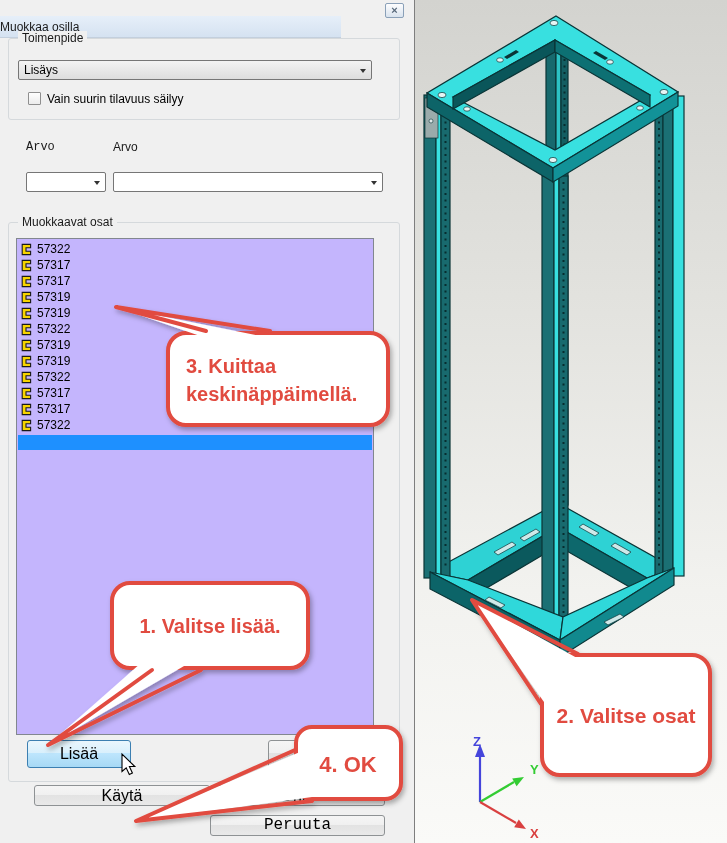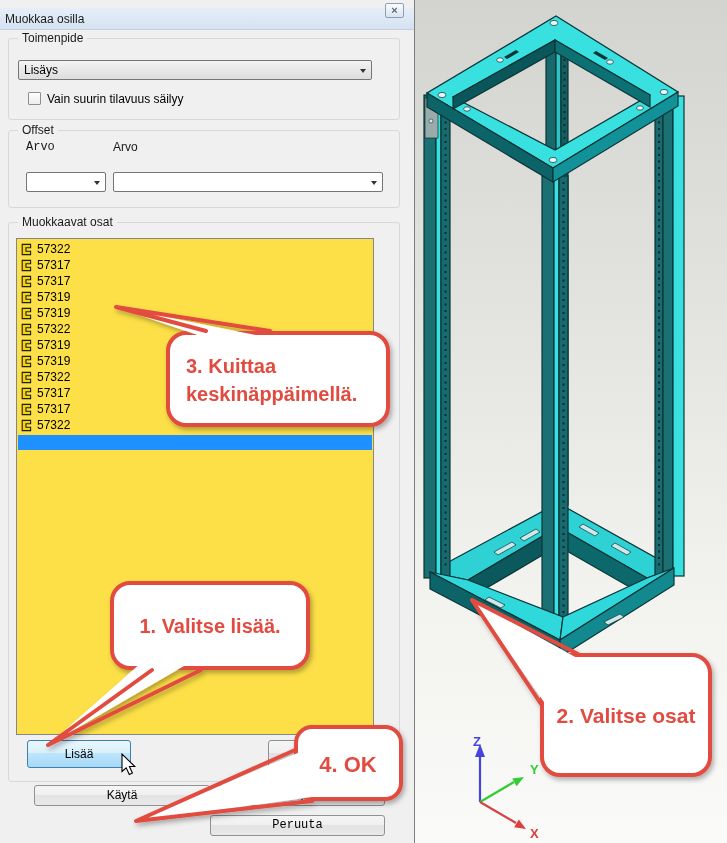--- a/index.html
+++ b/index.html
@@ -8,45 +8,45 @@
     background:#f0f0f0;
     font-family:"Liberation Sans",sans-serif;
     font-size:12px;color:#000;
   }
   svg text{font-family:"Liberation Sans",sans-serif;}
   
   #viewport-svg{position:absolute;left:0;top:0;z-index:1;}
   #dialog{position:absolute;left:0;top:0;width:414px;height:843px;background:#f0f0f0;z-index:10;}
   #annotations-svg{position:absolute;left:0;top:0;z-index:50;pointer-events:none;}
   
-  .titlebar{position:absolute;left:0;top:8px;width:414px;height:22px;
+  .titlebar{position:absolute;left:0;top:16px;width:341px;height:22px;
     background:linear-gradient(#e6eff9,#d5e2f1);
-    border-bottom:1px solid #c3cfdd;line-height:22px;padding-left:5px;box-sizing:border-box;color:#1a1a1a;}
+    border-bottom:1px solid #c3cfdd;line-height:22px;box-sizing:border-box;color:#1a1a1a;}
   .close-btn{position:absolute;left:385px;top:3px;width:19px;height:15px;box-sizing:border-box;
     border:1px solid #8aa0b8;border-radius:2px;background:linear-gradient(#fdfdfe,#d9e3ee);
     color:#57687a;font-weight:bold;font-size:11px;line-height:12px;text-align:center;cursor:default;}
   .group{position:absolute;border:1px solid #d5d9dc;border-radius:3px;}
   .group-label{position:absolute;top:-8px;left:9px;background:#f0f0f0;padding:0 4px;color:#1a1a1a;}
   .combo{position:absolute;height:20px;box-sizing:border-box;border:1px solid #767676;border-radius:2px;
     background:#fff;line-height:18px;padding-left:5px;}
   .combo.gray{background:linear-gradient(#f3f3f3,#dddddd);}
   .combo .arrow{position:absolute;right:5px;top:8px;width:0;height:0;
     border-left:3.5px solid transparent;border-right:3.5px solid transparent;border-top:4.5px solid #333;}
   .field-label{position:absolute;color:#1a1a1a;}
   .checkbox{position:absolute;left:28px;top:92px;width:13px;height:13px;box-sizing:border-box;
     border:1px solid #8f8f8f;background:linear-gradient(#fefefe,#ececec);border-radius:1px;}
   .checkbox-label{position:absolute;left:47px;top:92px;}
   .listbox{position:absolute;left:16px;top:238px;width:358px;height:497px;box-sizing:border-box;
-    border:1px solid #82878f;background:#fde047;padding-top:2px;overflow:hidden;}
+    border:1px solid #82878f;background:#c4b5fd;padding-top:2px;overflow:hidden;}
   .list-item{display:flex;align-items:center;height:16px;padding-left:3px;gap:4px;}
   .part-icon{flex:0 0 13px;}
   .selected-row{position:absolute;left:1px;right:1px;top:196px;height:15px;background:var(--selection-blue,#1E90FF);}
   .btn{position:absolute;box-sizing:border-box;border:1px solid #8e9294;border-radius:3px;
     background:linear-gradient(#f5f5f5,#f0f0f0 45%,#e2e2e2 46%,#e9e9e9);
-    text-align:center;color:#000;font-size:12px;cursor:default;}
+    text-align:center;color:#000;font-size:16px;cursor:default;}
   .btn.primary{border-color:#3c7fb1;background:linear-gradient(#eaf6fd,#d9f0fc 45%,#bee6fd 46%,#a7d9f5);}
   .btn.disabled{color:#9d9d9d;border-color:#b8bcbe;background:linear-gradient(#f6f6f6,#efefef);}
   
   .mt{stroke:#0a3436;stroke-width:1.2px;}
   .f-cyan{fill:var(--frame-cyan,#35DFDF);}
   .f-teal{fill:var(--frame-teal-dark,#186B6F);}
   .cal-box{fill:#fff;stroke:var(--annotation-red,#E14B40);stroke-width:4px;}
   .cal-fill{fill:#fff;}
   .cal-line{fill:none;stroke:var(--annotation-red,#E14B40);stroke-width:4px;stroke-linejoin:round;stroke-linecap:round;}
   .cal-text{fill:var(--annotation-red,#E14B40);font-weight:bold;}
@@ -168,23 +168,20 @@
     <div class="group" style="left:8px;top:38px;width:390px;height:80px;">
       <span class="group-label">Toimenpide</span>
     </div>
     <div class="combo gray" style="left:18px;top:60px;width:354px;">
       <span>Lisäys</span>
       <span class="arrow"></span>
     </div>
     <div class="checkbox"></div>
     <div class="checkbox-label">Vain suurin tilavuus säilyy</div>
 
-    <div class="group" style="left:8px;top:130px;width:390px;height:76px;">
-      <span class="group-label">Offset</span>
-    </div>
     <div class="field-label" style="left:26px;top:140px;font-family:Liberation Mono, monospace;">Arvo</div>
     <div class="field-label" style="left:113px;top:140px;">Arvo</div>
     <div class="combo" style="left:26px;top:172px;width:80px;">
       <span></span>
       <span class="arrow"></span>
     </div>
     <div class="combo" style="left:113px;top:172px;width:270px;">
       <span></span>
       <span class="arrow"></span>
     </div>

